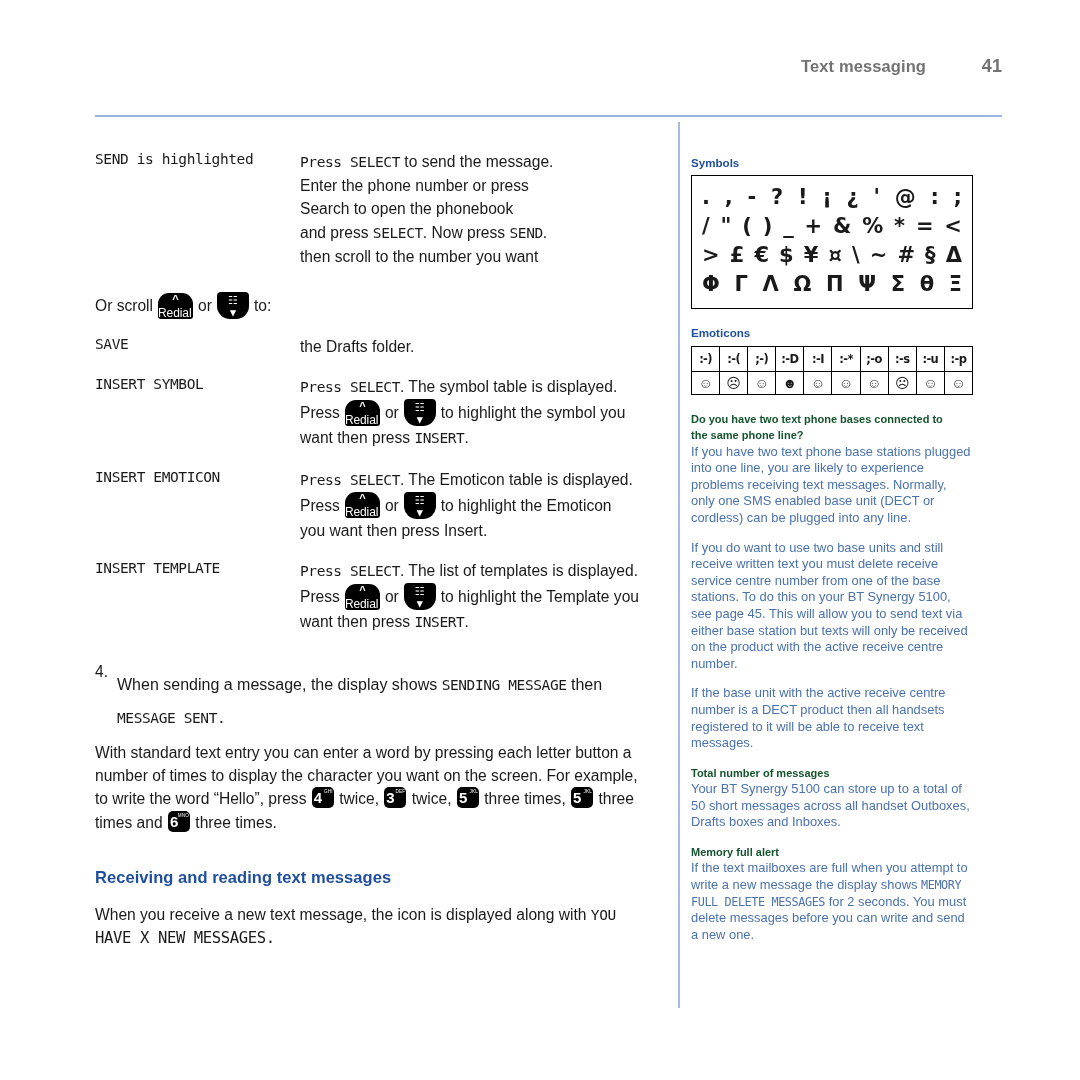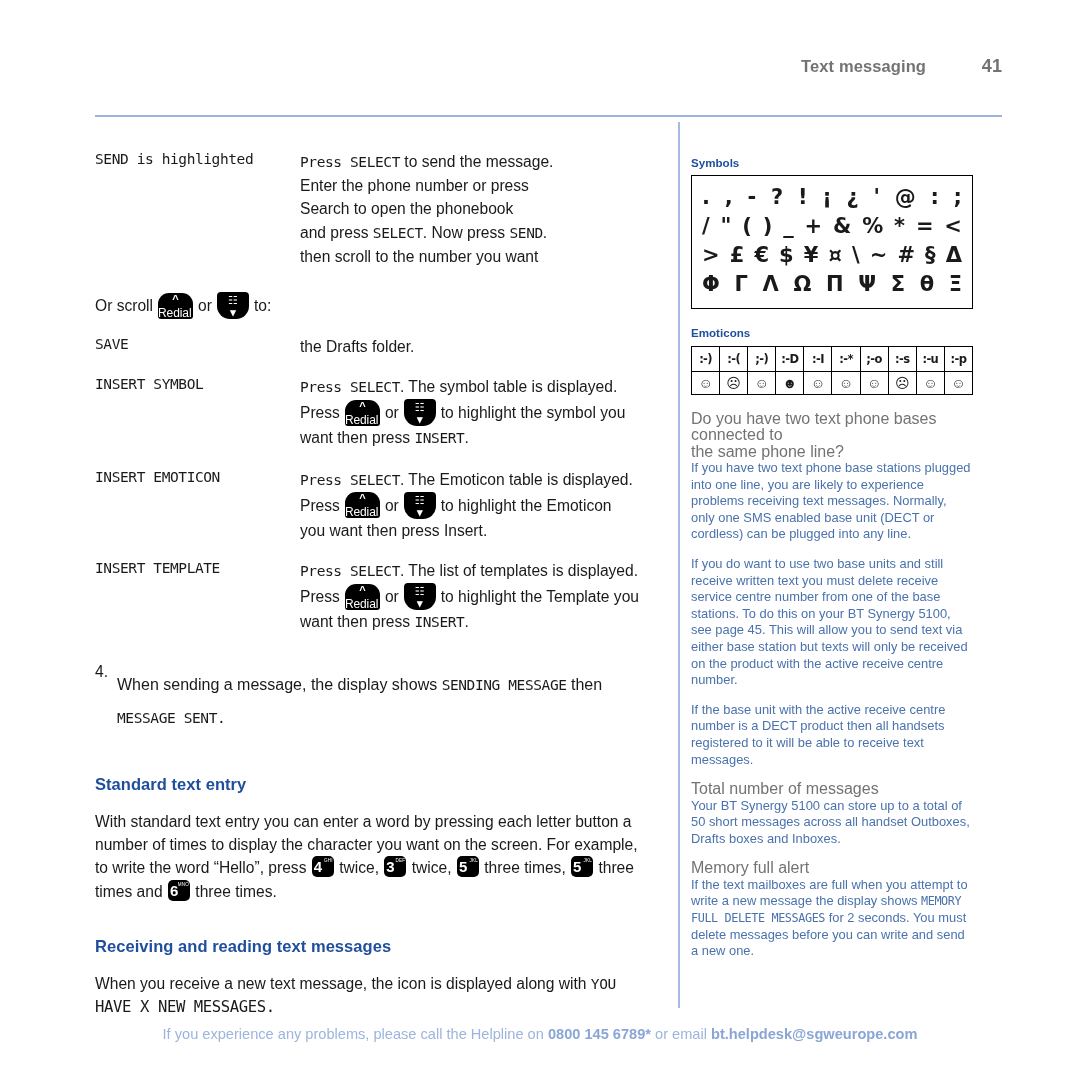--- a/index.html
+++ b/index.html
@@ -276,23 +276,23 @@
     border-bottom: 1.2px solid #000;
     display: block;
   }
   .emocell .face {
     font-size: 14px;
     line-height: 22px;
     display: block;
   }
 
   .sh {
-    color: #737373;
-    font-weight: 400;
-    font-size: 16px;
+    color: #14532d;
+    font-weight: 700;
+    font-size: 11px;
     line-height: 16.4px;
   }
   .sb {
     color: #4a72ad;
     font-size: 12.9px;
     line-height: 16.6px;
     margin: 0 0 13px 0;
   }
   .lcd-s {
     font-family: "DejaVu Sans Mono", "Liberation Mono", monospace;
@@ -426,21 +426,20 @@
     </div>
 
     <div class="step">
       <div class="num">4.</div>
       <div class="stext">
         <p><span>When sending a message, the display shows </span><span class="lcd">SENDING MESSAGE</span><span> then</span></p>
         <p class="lcd">MESSAGE SENT.</p>
       </div>
     </div>
 
-    <h2 class="sub">Standard text entry</h2>
     <div class="body">
       <p>With standard text entry you can enter a word by pressing each letter button a</p>
       <p>number of times to display the character you want on the screen. For example,</p>
       <p>
         <span>to write the word “Hello”, press</span>
         <span class="key-num"><span class="d">4</span><span class="ltrs">GHI</span></span>
         <span>twice,</span>
         <span class="key-num"><span class="d">3</span><span class="ltrs">DEF</span></span>
         <span>twice,</span>
         <span class="key-num"><span class="d">5</span><span class="ltrs">JKL</span></span>
@@ -576,17 +575,14 @@
       <div class="sh">Total number of messages</div>
       <p class="sb">Your BT Synergy 5100 can store up to a total of 50 short messages across all handset Outboxes, Drafts boxes and Inboxes.</p>
     </div>
 
     <div>
       <div class="sh">Memory full alert</div>
       <p class="sb"><span>If the text mailboxes are full when you attempt to write a new message the display shows </span><span class="lcd-s">MEMORY</span> <span class="lcd-s">FULL DELETE MESSAGES</span><span> for 2 seconds. You must delete messages before you can write and send a new one.</span></p>
     </div>
   </div>
 
-  <div class="footer">
-    <span>If you experience any problems, please call the Helpline on </span><b>0800 145 6789*</b><span> or email </span><b>bt.helpdesk@sgweurope.com</b>
-  </div>
 
 </div>
 
 </body></html>

